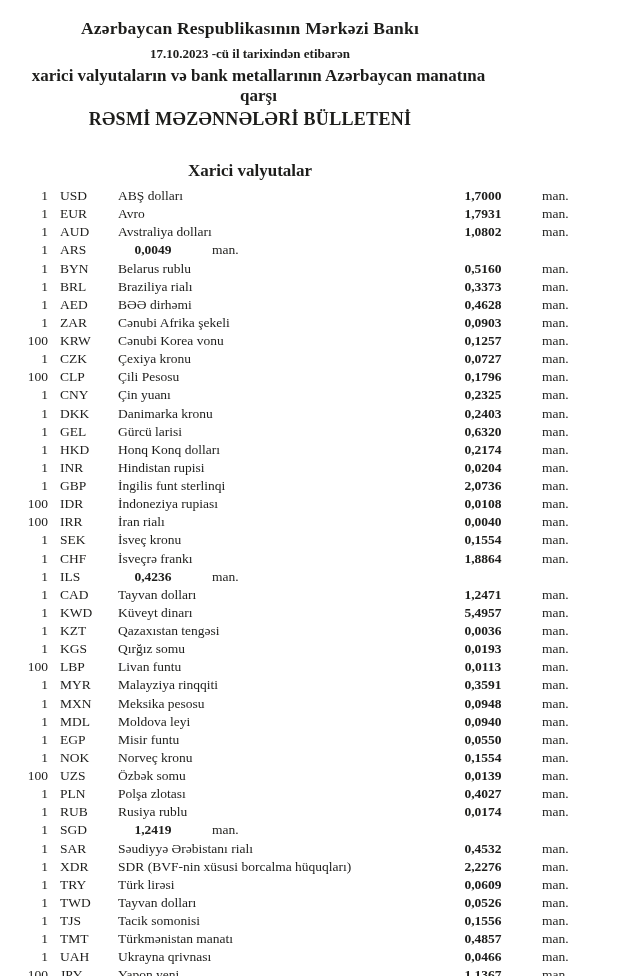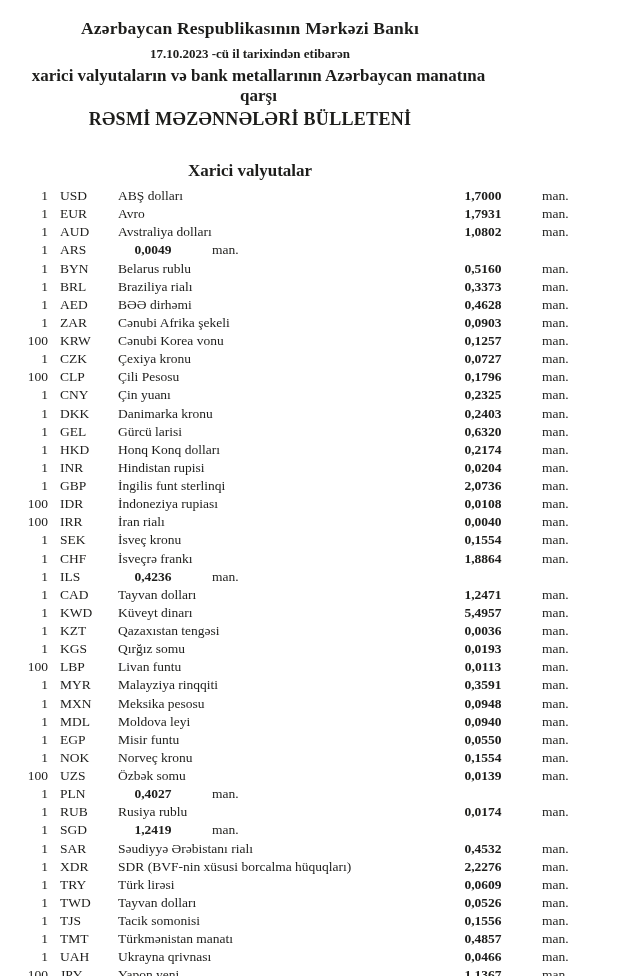--- a/index.html
+++ b/index.html
@@ -337,20 +337,21 @@
     <span class="qty">100</span>
     <span class="code">UZS</span>
     <span class="name">Özbək somu</span>
     <span class="rate">0,0139</span>
     <span class="unit">man.</span>
   </div>
 
   <div class="row">
     <span class="qty">1</span>
     <span class="code">PLN</span>
+    <span class="name">Polşa zlotası</span>
     <span class="rate">0,4027</span>
     <span class="unit">man.</span>
   </div>
 
   <div class="row">
     <span class="qty">1</span>
     <span class="code">RUB</span>
     <span class="name">Rusiya rublu</span>
     <span class="rate">0,0174</span>
     <span class="unit">man.</span>

